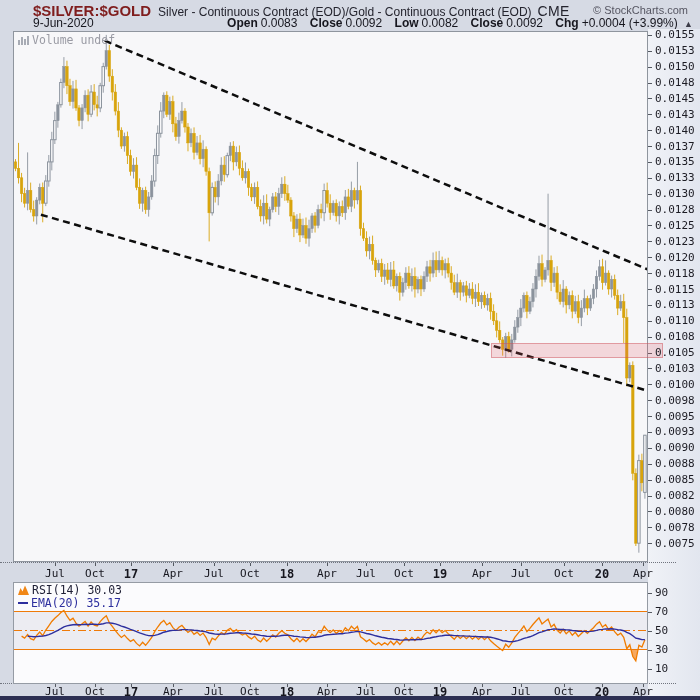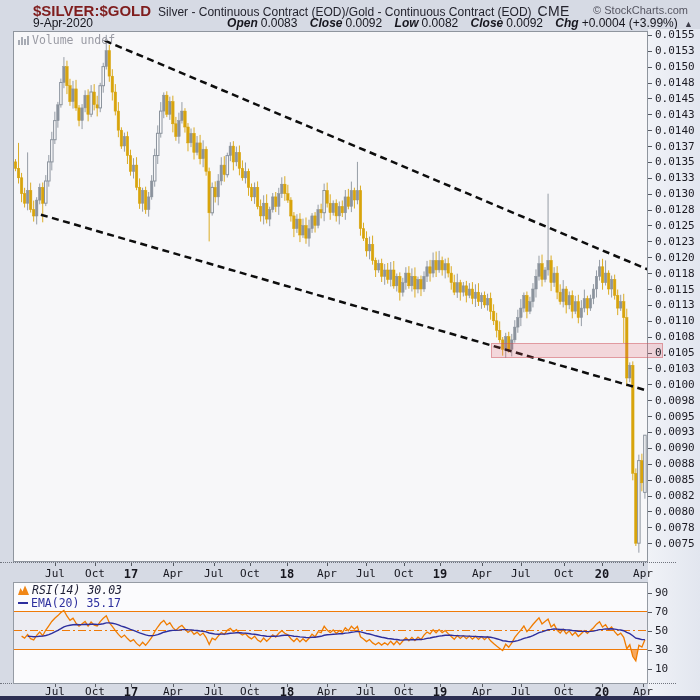--- a/index.html
+++ b/index.html
@@ -7,21 +7,21 @@
           font-family:"Liberation Sans",sans-serif;}
   
   .hdr{position:absolute;left:0;top:0;width:700px;height:29px;}
   .hdr-row1{position:absolute;left:33px;top:2px;white-space:nowrap;}
   .sym{font-size:15px;font-weight:bold;color:#7f1d1d;}
   .desc{font-size:12px;color:#24242e;margin-left:7px;}
   .exch{font-size:14px;color:#24242e;margin-left:6px;letter-spacing:.4px;}
   .attrib{position:absolute;right:12px;top:4px;font-size:11px;color:#565662;}
   .hdr-row2{position:absolute;left:33px;top:15.5px;font-size:12px;color:#16161e;white-space:nowrap;}
   .quote{position:absolute;right:7px;top:15.5px;font-size:12px;color:#16161e;white-space:nowrap;}
-  .quote b{font-weight:bold;font-style:italic;}
+  .quote b{font-weight:bold;}
   .quote span.val{margin-left:3px;}
   .quote .grp{margin-left:9px;}
   .arrow{font-size:9px;color:#3c3c48;margin-left:3px;}
   
   .plot{position:absolute;left:13px;top:31px;width:633px;height:529px;border:1px solid #8f959e;
         background:#f7f7f9;}
   .legend{position:absolute;left:4px;top:2px;font-family:"DejaVu Sans Mono",monospace;z-index:6;}
   .lg-row{display:flex;align-items:center;height:12px;margin-bottom:1px;white-space:nowrap;}
   .lg-title{font-size:12px;color:#23254b;}
   .lg-vol{font-size:11.5px;color:#9a9ba4;}
@@ -40,36 +40,36 @@
         font-size:11px;color:#16161e;top:4px;}
   .xstrip-rsi .xlab{top:1px;}
   .xlab.bold{font-weight:bold;font-size:12px;}
   .xtick{position:absolute;top:0;width:1px;height:3px;background:#555a62;}
   
   .band{position:absolute;z-index:5;background:rgba(228,92,100,0.20);border:1px solid rgba(205,80,88,0.45);}
   
   .rsi-pane{position:absolute;left:13px;top:582px;width:633px;height:100px;border:1px solid #959ba4;
             background:#fbfbfd;}
   .rsi-legend{position:absolute;left:4px;top:1px;font-family:"DejaVu Sans Mono",monospace;z-index:6;}
-  .rsi-l1{font-size:11.5px;color:#1e1f35;font-style:italic;}
+  .rsi-l1{font-size:11.5px;color:#1e1f35;}
   .rsi-l2{font-size:11.5px;color:#2d2f9e;}
   .bottom-bar{position:absolute;left:0;top:696px;width:700px;height:4px;background:#2d3053;}
   svg{display:block;}
 </style>
 </head>
 <body>
 
 <div class="screen">
 
   <div class="hdr">
     <div class="hdr-row1">
       <span class="sym">$SILVER:$GOLD</span><span class="desc">Silver - Continuous Contract (EOD)/Gold - Continuous Contract (EOD)</span><span class="exch">CME</span>
     </div>
     <div class="attrib">© StockCharts.com</div>
-    <div class="hdr-row2">9-Apr-2020</div>
+    <div class="hdr-row2">9-Jun-2020</div>
     <div class="quote">
       <span class="grp"><b>Open</b><span class="val">0.0083</span></span>
       <span class="grp"><b>Close</b><span class="val">0.0092</span></span>
       <span class="grp"><b>Low</b><span class="val">0.0082</span></span>
       <span class="grp"><b>Close</b><span class="val">0.0092</span></span>
       <span class="grp"><b>Chg</b><span class="val">+0.0004 (+3.99%)</span></span>
       <span class="arrow">▲</span>
     </div>
   </div>
 

